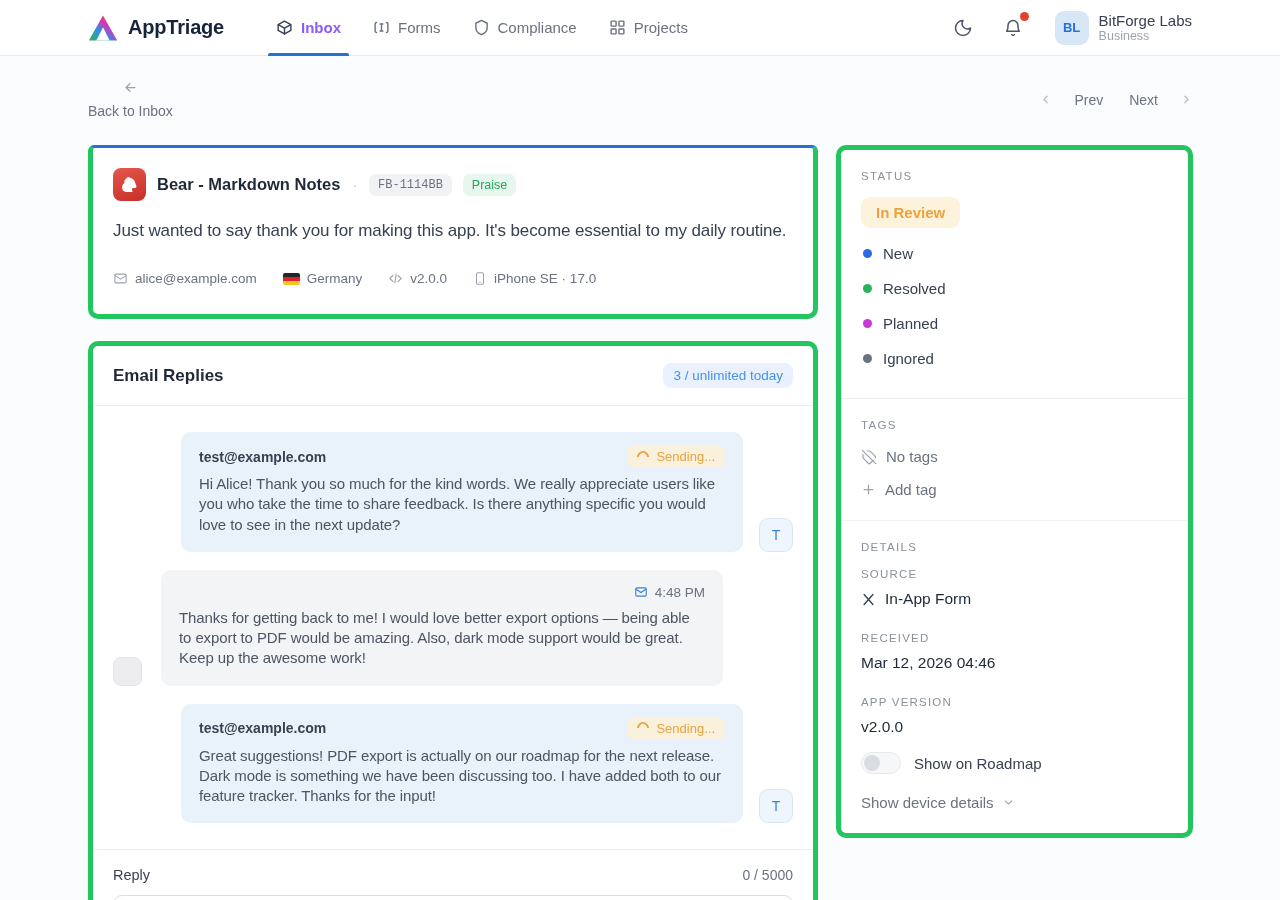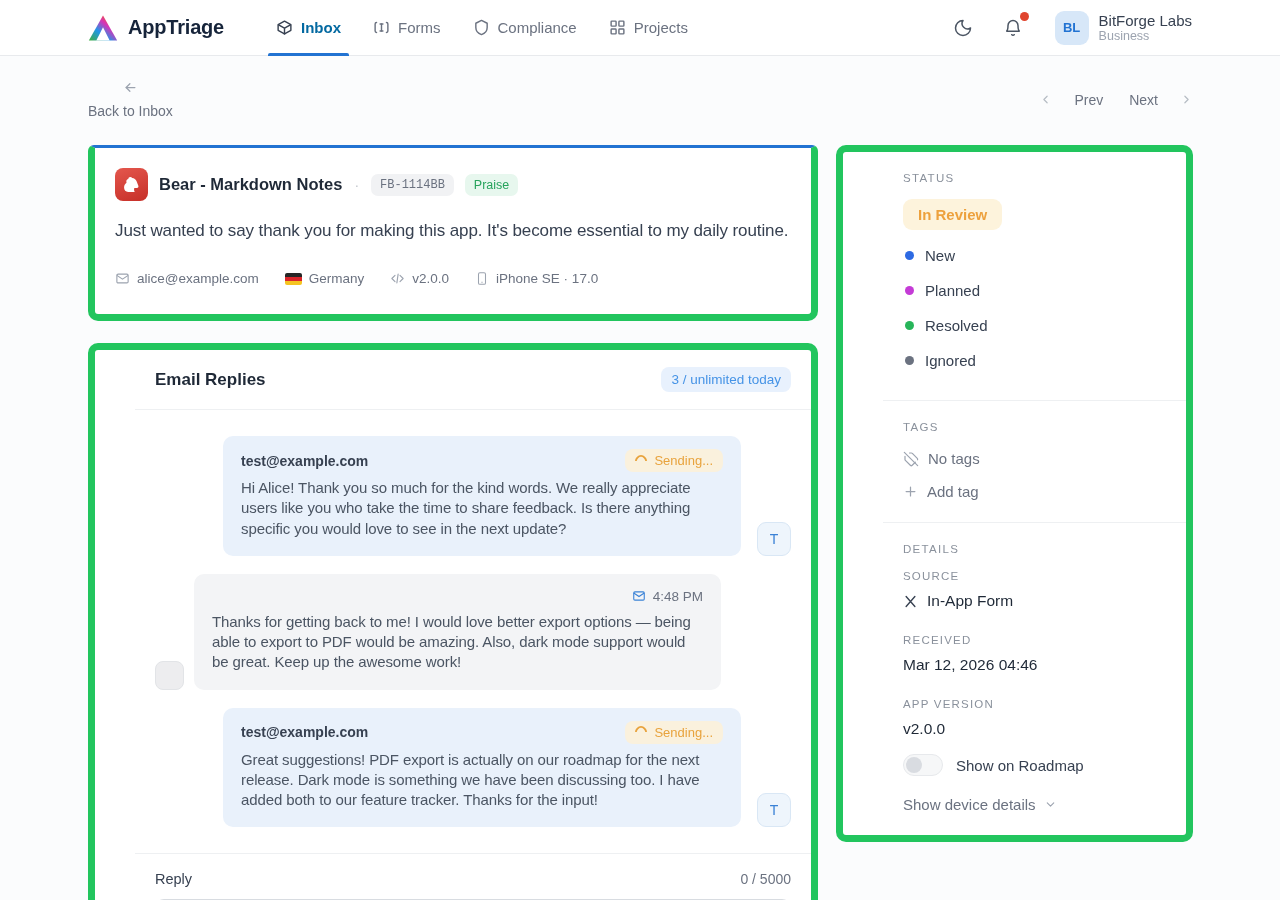--- a/index.html
+++ b/index.html
@@ -8,21 +8,21 @@
 
   
   .topbar { height:56px; background:#fff; border-bottom:1px solid #e8eaed;
     display:flex; align-items:center; padding:0 88px 0 88px; }
   .brand { display:flex; align-items:center; gap:10px; margin-right:36px; }
   .brand-name { font-size:20px; font-weight:bold; color:#16243a; letter-spacing:-0.2px; }
   .nav { display:flex; height:56px; }
   .nav-item { display:flex; align-items:center; gap:8px; padding:0 16px; font-size:15px;
     color:#6b7280; cursor:pointer; position:relative; height:56px; }
   .nav-item svg { stroke:#6b7280; }
-  .nav-item.active { color:#0369a1; font-weight:bold; }
+  .nav-item.active { color:#8b5cf6; font-weight:bold; }
   .nav-item.active svg { stroke:#374151; }
   .nav-item.active::after { content:""; position:absolute; left:8px; right:8px; bottom:0;
     height:3px; background:#2273d2; border-radius:2px 2px 0 0; }
   .topbar-right { margin-left:auto; display:flex; align-items:center; gap:22px; }
   .icon-btn { width:28px; height:28px; display:flex; align-items:center; justify-content:center;
     position:relative; cursor:pointer; }
   .notif-dot { position:absolute; top:-2px; right:-2px; width:9px; height:9px; border-radius:50%;
     background:#e0442e; }
   .account { display:flex; align-items:center; gap:10px; cursor:pointer; margin-left:6px; }
   .avatar { width:34px; height:34px; border-radius:9px; background:#d7e7f8; color:#2273d2;
@@ -34,21 +34,21 @@
   .page { padding:0 87px 0 88px; }
   .toolbar { display:flex; align-items:center; margin:24px 0 26px; }
   .back-link { display:flex; align-items:center; gap:8px; color:#6b7280; font-size:14px; cursor:pointer;flex-direction:column; }
   .pager { margin-left:auto; display:flex; align-items:center; gap:26px; }
   .pager-btn { display:flex; align-items:center; gap:22px; color:#6b7280; font-size:14px; cursor:pointer; }
 
   
   .columns { display:flex; gap:18px; align-items:flex-start; }
   .col-main { width:730px; }
   .col-side { width:357px; }
-  .card { background:#fff; border:7px solid #22c55e; border-radius:10px;padding-left:40px; }
+  .card { background:#fff; border:5px solid #22c55e; border-radius:10px; }
 
   
   .fb-card { border-top:3px solid #2273d2; border-radius:6px 6px 10px 10px; padding:20px 20px 28px; }
   .fb-head { display:flex; align-items:center; gap:11px; margin-bottom:20px; }
   .app-icon { width:33px; height:33px; border-radius:8px; background:linear-gradient(160deg,#e4574d,#c62f28);
     display:flex; align-items:center; justify-content:center; flex:none; }
   .fb-title { font-size:16.5px; font-weight:bold; color:#1f2937; }
   .dot-sep { color:#c3c7cd; font-size:14px; margin:0 1px; }
   .chip-id { font-family:"Liberation Mono",monospace; font-size:12px; color:#6b7280;
     background:#f1f2f4; border-radius:7px; padding:4px 9px; }
@@ -61,21 +61,21 @@
 
   
   .replies-card { margin-top:22px; }
   .replies-head { display:flex; align-items:center; padding:17px 20px; border-bottom:1px solid #eef0f2; }
   .replies-title { font-size:17px; font-weight:bold; color:#1f2937; }
   .chip-quota { margin-left:auto; font-size:13.5px; color:#4593e6; background:#e8f1fd;
     border-radius:8px; padding:5px 10px; }
   .messages { padding:26px 20px 26px; display:flex; flex-direction:column; gap:18px; }
   .msg-row { display:flex; align-items:flex-end; gap:16px; }
   .msg-row.admin { padding-left:68px; }
-  .msg-row.user { padding-right:70px; gap:10px; }
+  .msg-row.user { padding-right:70px; gap:19px; }
   .bubble { flex:1; border-radius:10px; padding:13px 18px 17px; }
   .bubble.admin { background:#e9f1fb; }
   .bubble.user { background:#f3f4f6; padding-top:15px; }
   .bubble-head { display:flex; align-items:center; margin-bottom:6px; }
   .bubble-from { font-size:14px; font-weight:bold; color:#374151; }
   .chip-sending { margin-left:auto; display:flex; align-items:center; gap:7px; font-size:13px;
     color:#e8a33d; background:#faf1dd; border-radius:8px; padding:4px 10px; }
   .spinner { width:12px; height:12px; border-radius:50%; border:2px solid #e8a33d;
     border-bottom-color:transparent; border-left-color:transparent; transform:rotate(-45deg); }
   .bubble-text { font-size:15px; color:#4b5563; line-height:1.35; letter-spacing:-0.1px; }
@@ -343,26 +343,26 @@
     <div class="col-side card">
 
       <div class="side-section">
         <div class="side-label">STATUS</div>
         <span class="chip-status">In Review</span>
         <div class="status-opt">
           <span class="status-dot" style="background-color: rgb(45, 106, 227);"></span>
           <span>New</span>
         </div>
         <div class="status-opt">
+          <span class="status-dot" style="background-color: rgb(39, 181, 90);"></span>
+          <span>Resolved</span>
+        </div>
+        <div class="status-opt">
           <span class="status-dot" style="background-color: rgb(196, 59, 214);"></span>
           <span>Planned</span>
-        </div>
-        <div class="status-opt">
-          <span class="status-dot" style="background-color: rgb(39, 181, 90);"></span>
-          <span>Resolved</span>
         </div>
         <div class="status-opt">
           <span class="status-dot" style="background-color: rgb(107, 114, 128);"></span>
           <span>Ignored</span>
         </div>
       </div>
 
       <div class="side-section">
         <div class="side-label">TAGS</div>
         <div class="tag-row">

